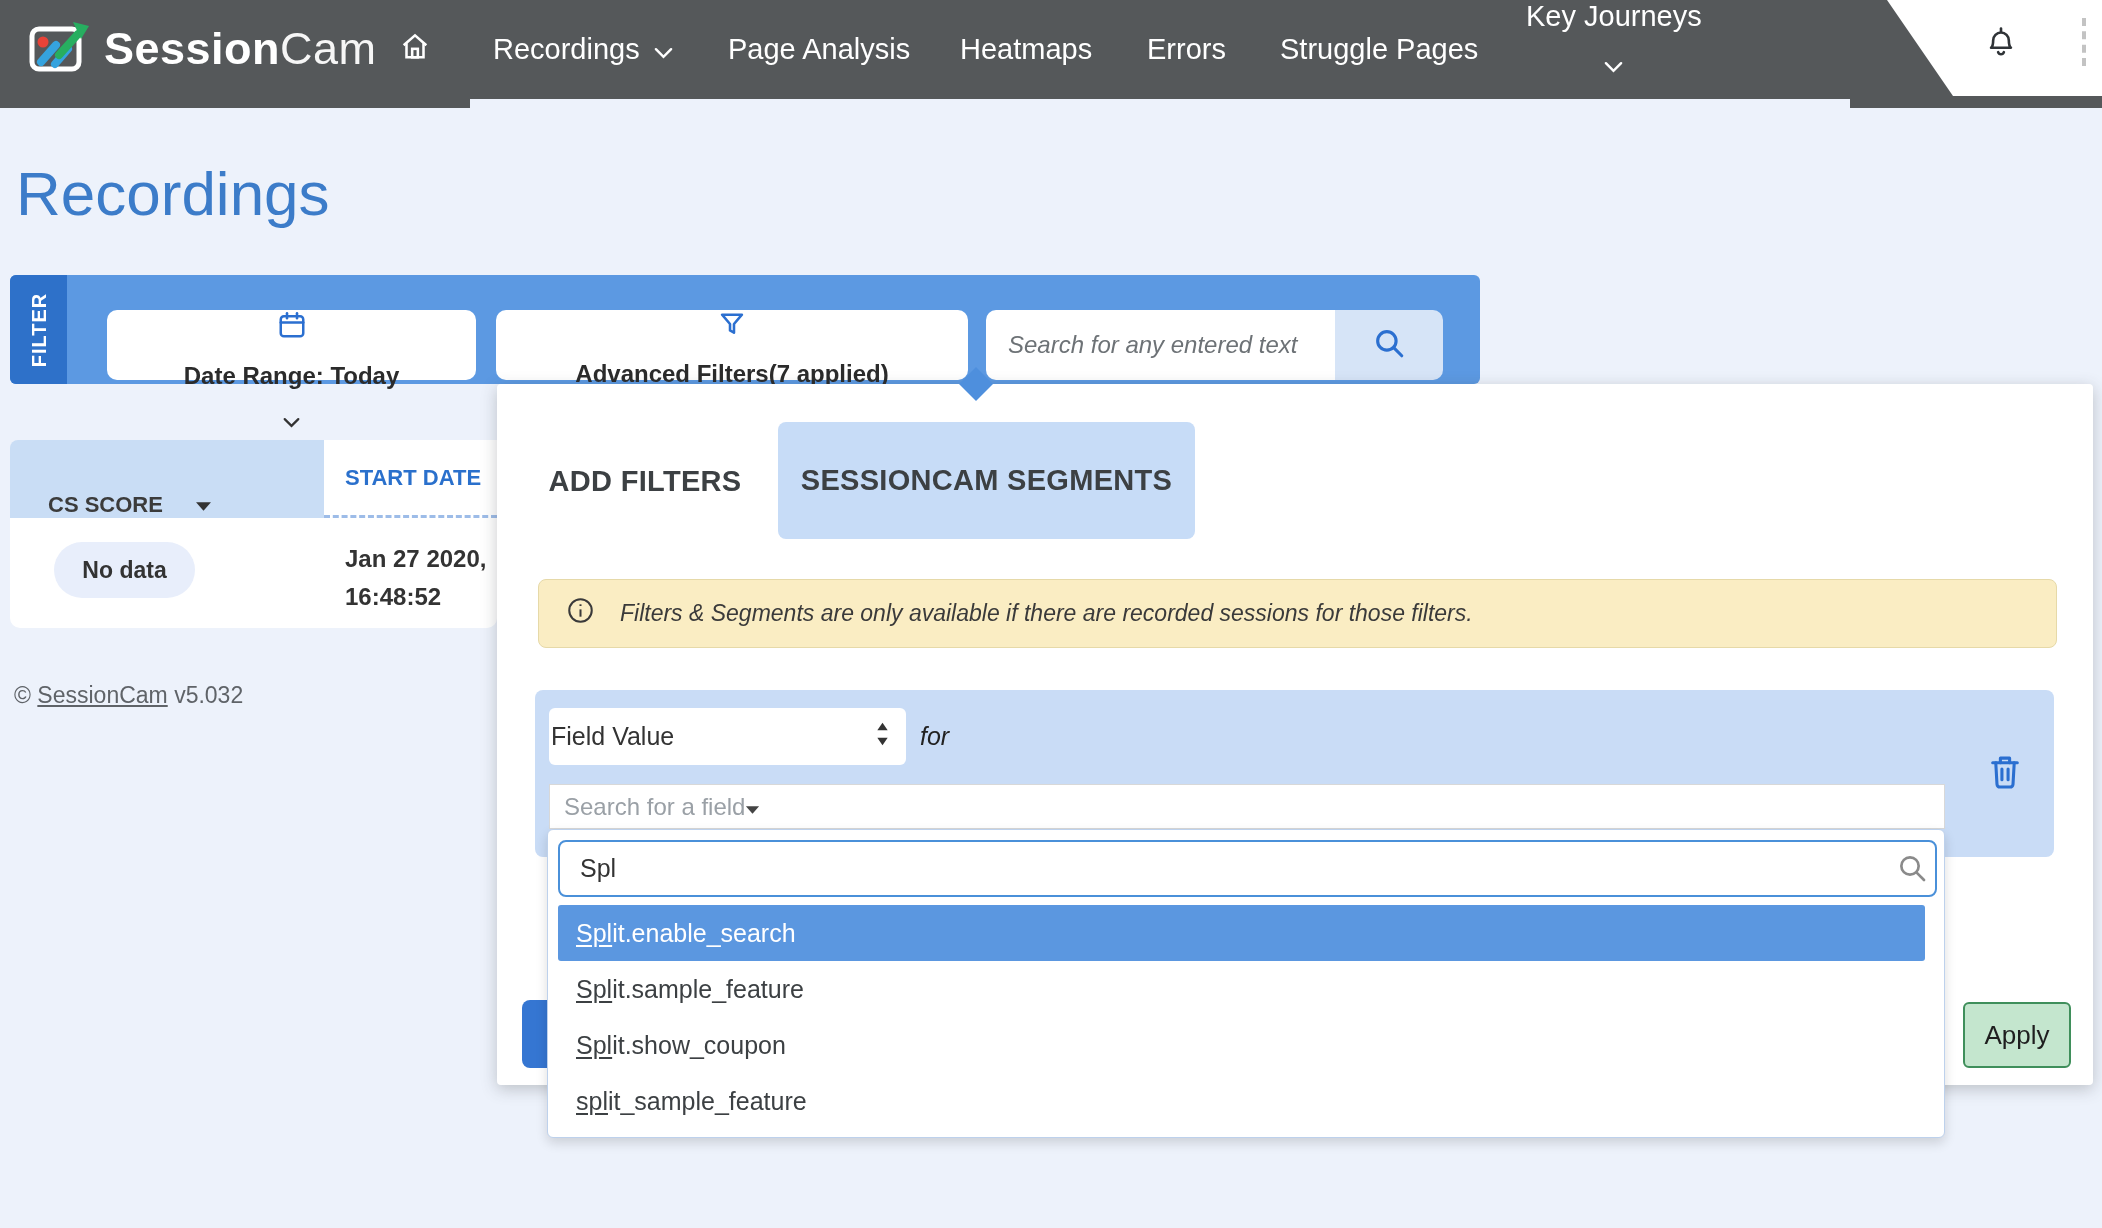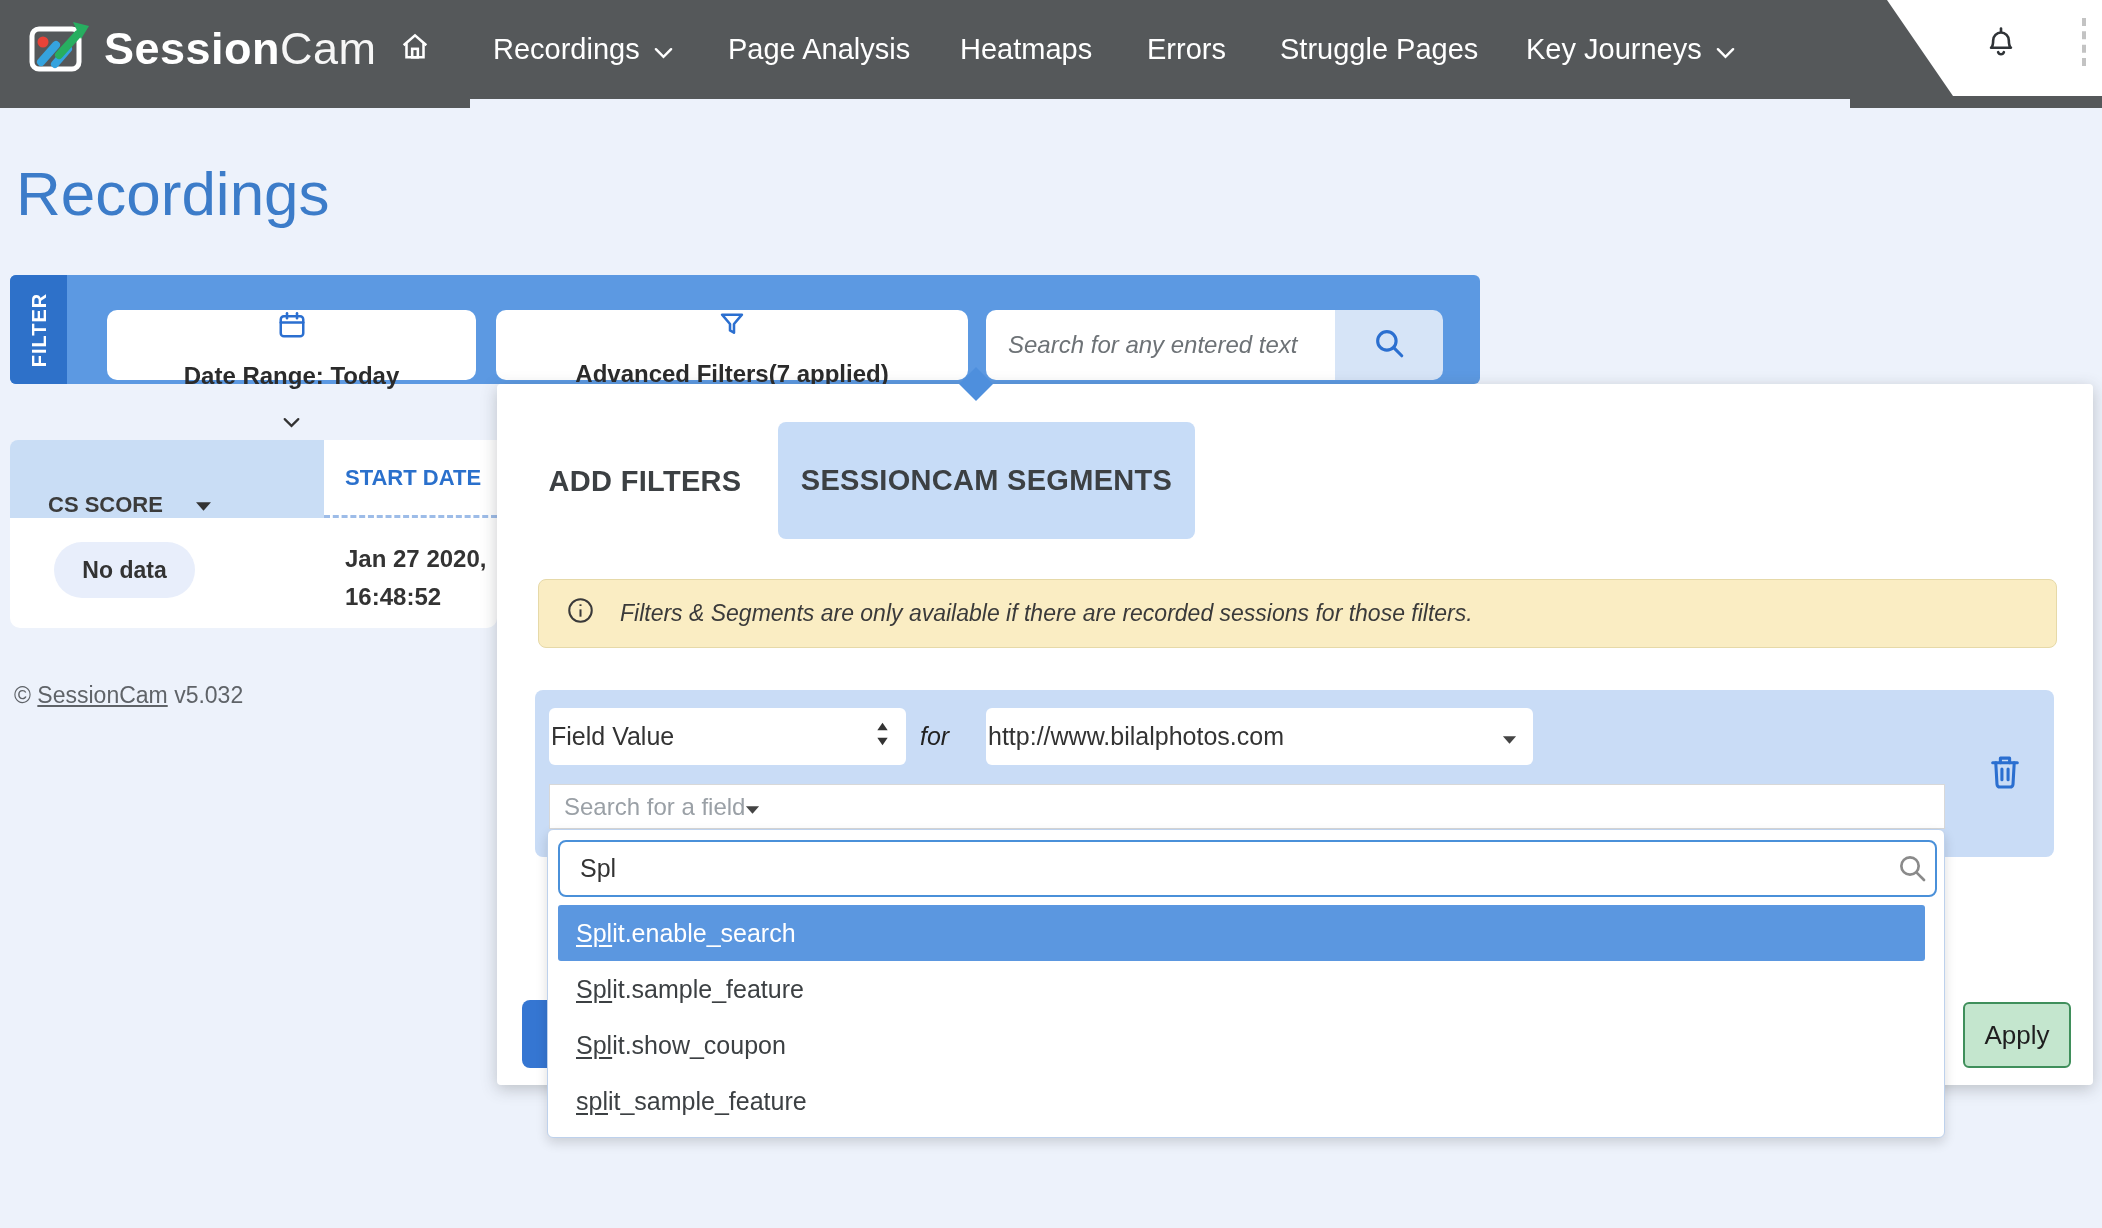--- a/index.html
+++ b/index.html
@@ -141,21 +141,21 @@
   </div>
   <div class="abs nav-item" style="left:960px;">
     <span>Heatmaps</span>
   </div>
   <div class="abs nav-item" style="left:1147px;">
     <span>Errors</span>
   </div>
   <div class="abs nav-item" style="left:1280px;">
     <span>Struggle Pages</span>
   </div>
-  <div class="abs nav-item" style="left:1526px;">
+  <div class="abs nav-item" style="left:1526px;flex-direction:column;">
     <span>Key Journeys</span>
     <span>
       <svg width="19" height="12" viewBox="0 0 20 12">
           <polyline points="2,2 10,10 18,2" fill="none" stroke="#fff" stroke-width="2.6" stroke-linecap="round"></polyline>
         </svg>
     </span>
   </div>
 
   <div class="abs bell">
     <svg width="32" height="34" viewBox="0 0 24 26" fill="none" stroke="#2f3337" stroke-width="2" stroke-linecap="round" stroke-linejoin="round">
@@ -260,28 +260,20 @@
   <div class="abs select sel-field">
     <span>Field Value</span>
     <span>
       <svg width="15" height="28" viewBox="0 0 16 28">
           <path d="M8 2l5.5 8h-11z" fill="#333"></path>
           <path d="M8 26l5.5-8h-11z" fill="#333"></path>
         </svg>
     </span>
   </div>
   <div class="abs for-label">for</div>
-  <div class="abs select sel-site">
-    <span>http://www.bilalphotos.com</span>
-    <span>
-      <svg width="15" height="10" viewBox="0 0 16 10">
-          <path d="M1 1h14L8 9z" fill="#444"></path>
-        </svg>
-    </span>
-  </div>
   <div class="abs trash-btn">
     <span>
       <svg width="38" height="40" viewBox="0 0 24 26" fill="none" stroke="#2b6fd0" stroke-width="2" stroke-linecap="round" stroke-linejoin="round">
         <path d="M4 7h16"></path>
           <path d="M9 7V4h6v3"></path>
           <path d="M6 7l0.8 14a2 2 0 0 0 2 1.8h6.4a2 2 0 0 0 2-1.8L18 7"></path>
         <line x1="10" y1="11" x2="10" y2="18"></line>
           <line x1="14" y1="11" x2="14" y2="18"></line>
       </svg>
     </span>

